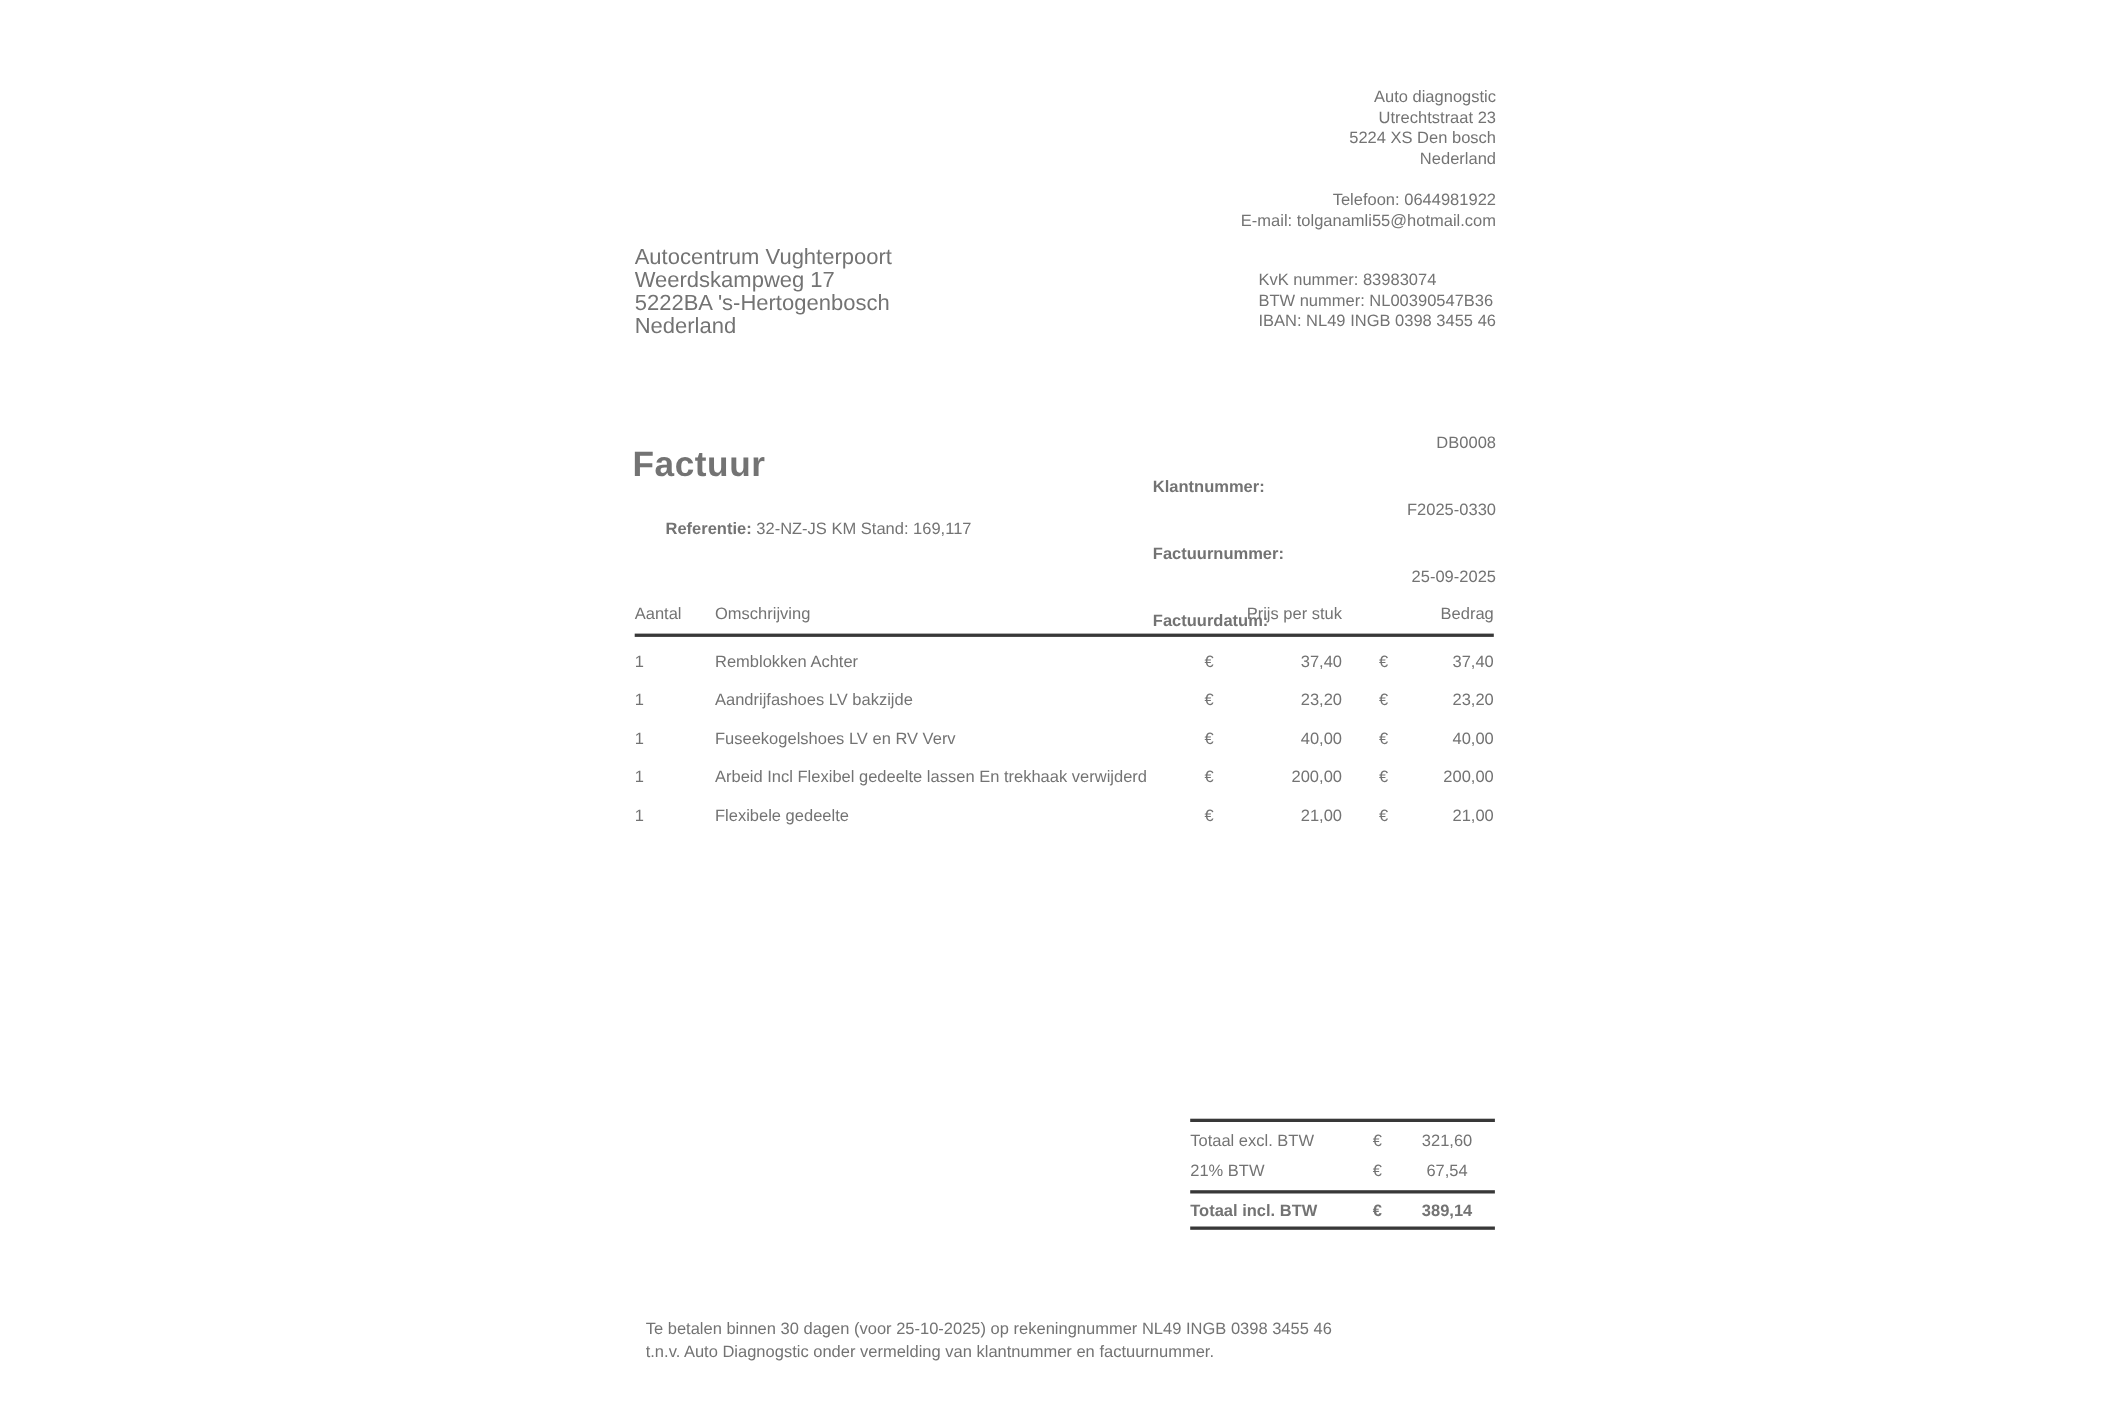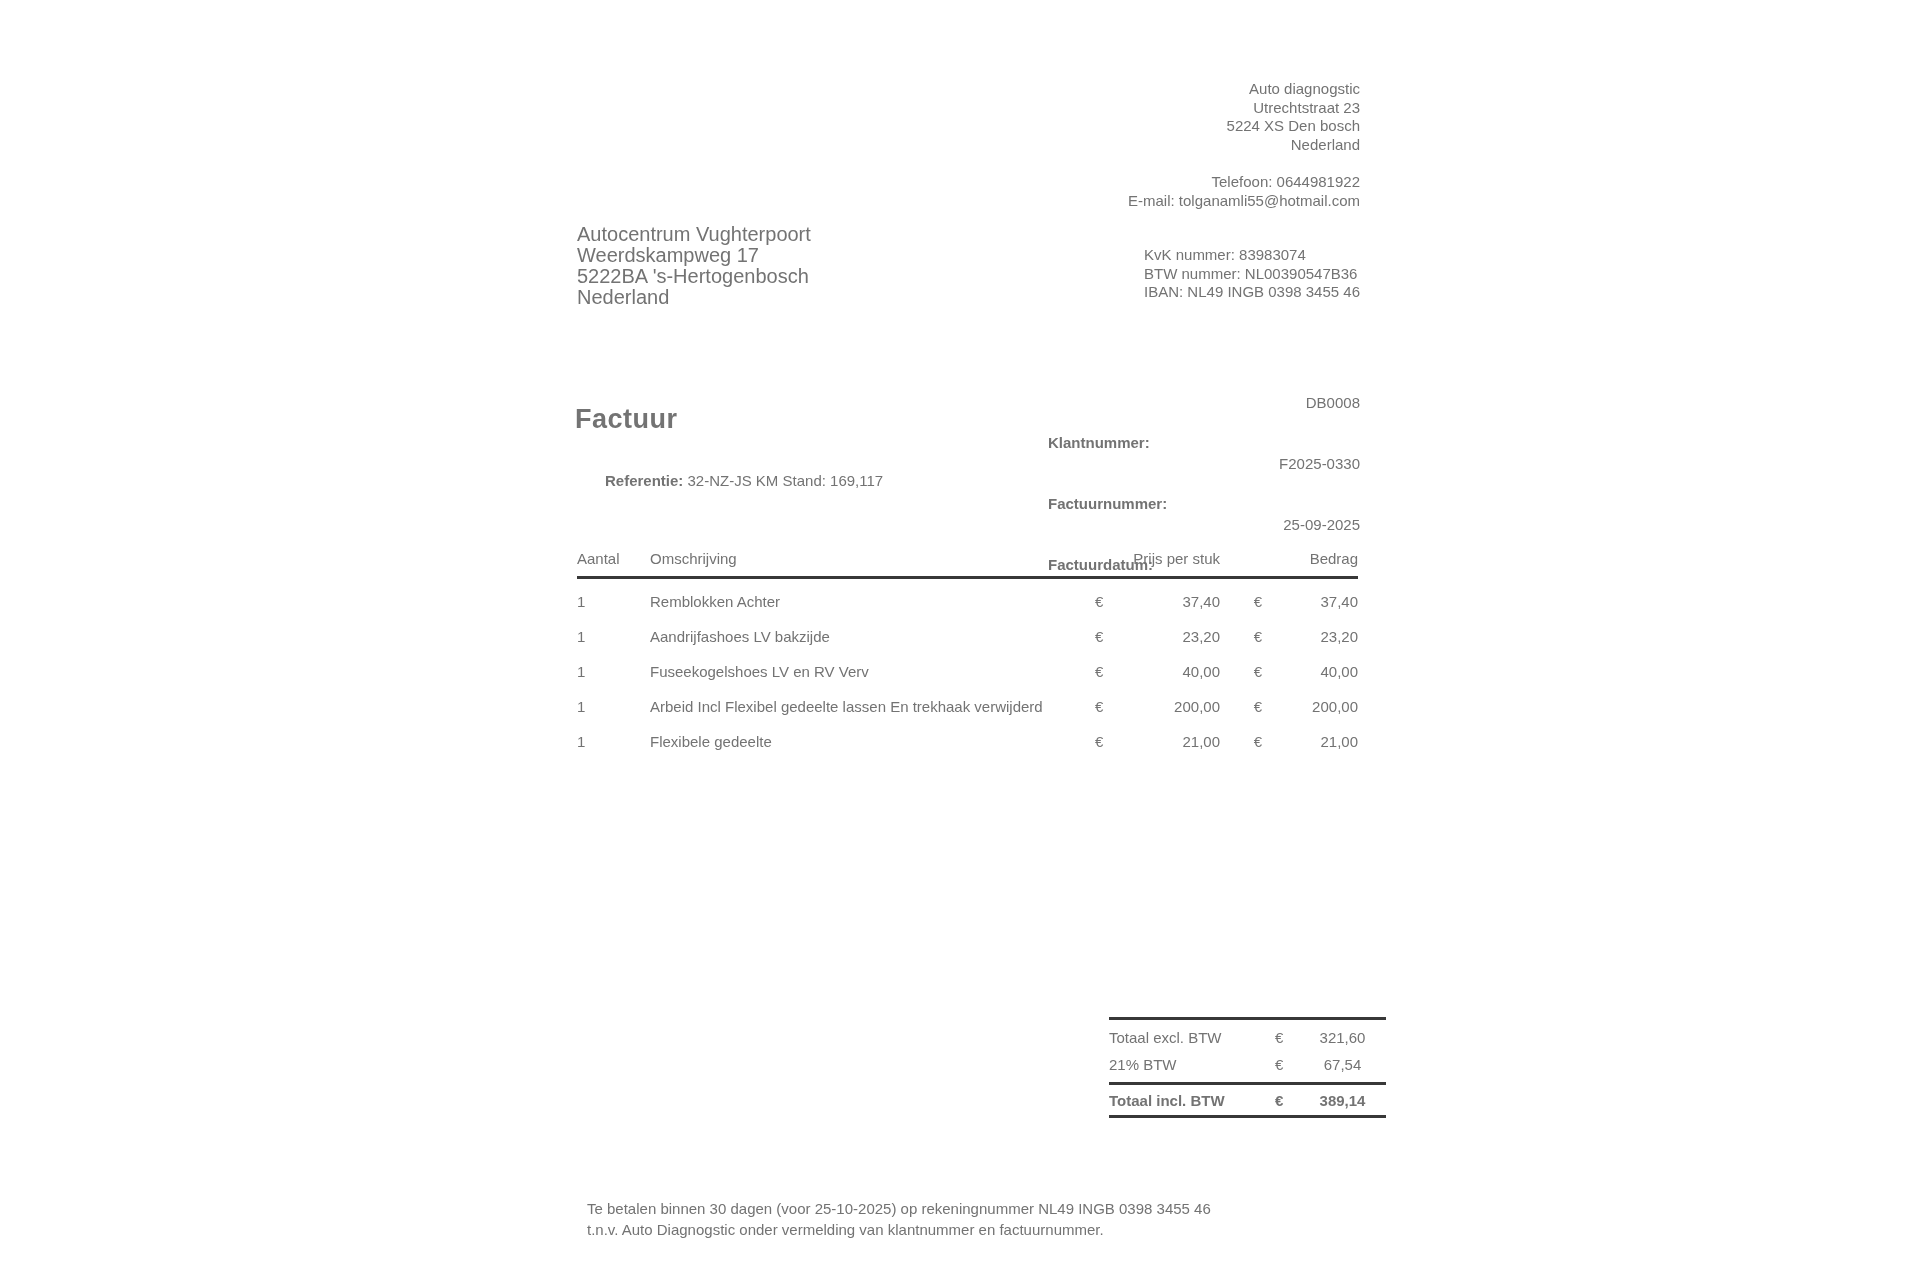--- a/index.html
+++ b/index.html
@@ -43,21 +43,21 @@
     right: 560px;
     text-align: left;
     line-height: 18.5px;
   }
 
   
   .invoice-title {
     position: absolute;
     top: 404px;
     left: 575px;
-    font-size: 27px;
+    font-size: 32px;
     font-weight: bold;
     letter-spacing: 0.5px;
   }
   .meta-block {
     position: absolute;
     top: 392px;
     left: 1048px;
     width: 312px;
     line-height: 21px;
   }
@@ -100,21 +100,21 @@
   .c-prijs    { width: 98px; text-align: right; }
   .c-e2       { width: 42px; text-align: right; }
   .c-bedrag   { width: 96px; text-align: right; }
   .h-prijs    { width: 125px; text-align: right; }
   .h-bedrag   { width: 138px; text-align: right; }
 
   
   .totals-block {
     position: absolute;
     top: 1017px;
-    left: 1109px;
+    left: 1082px;
     width: 277px;
     border-top: 3px solid #383838;
     padding-top: 4px;
   }
   .totals-row {
     display: flex;
     align-items: center;
     height: 27px;
   }
   .totals-row.grand {

